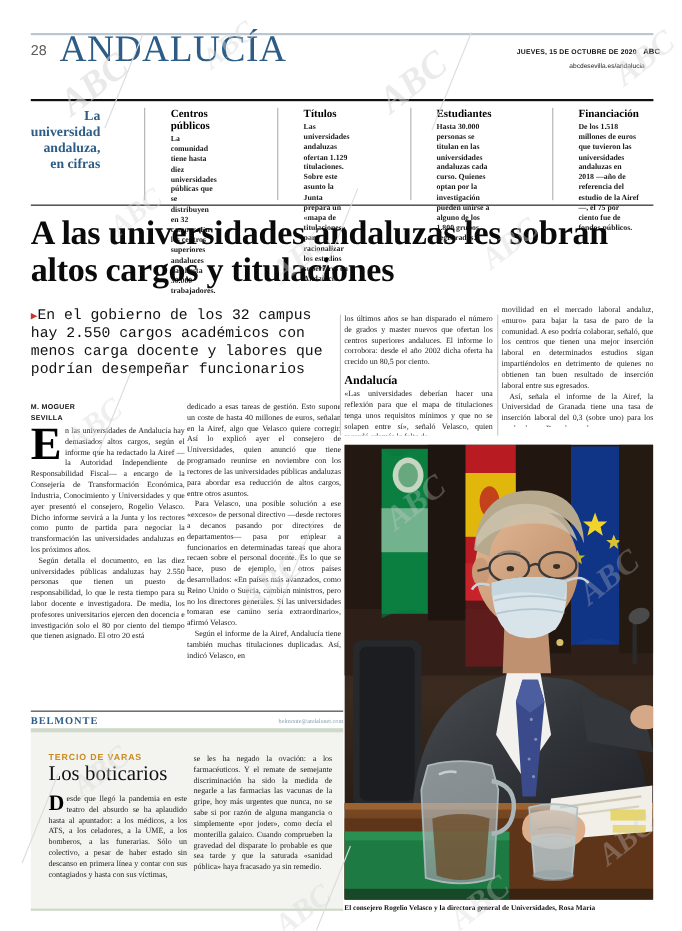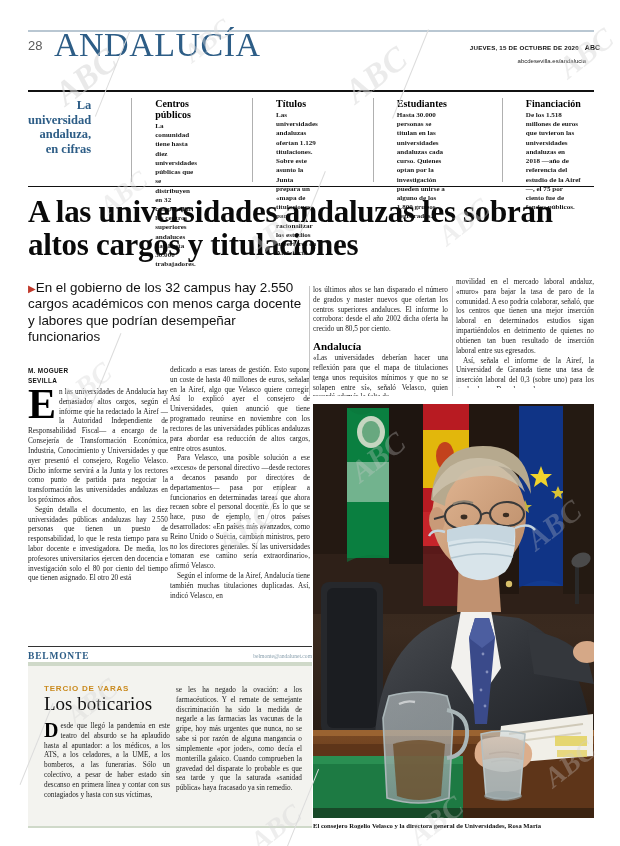--- a/index.html
+++ b/index.html
@@ -44,21 +44,21 @@
   .strip-h{font-family:"Liberation Serif",serif;font-weight:700;font-size:10px;
       line-height:1.1;margin-bottom:2px;color:#000;}
   .strip-b{font-family:"Liberation Serif",serif;font-size:7.1px;line-height:1.3;
       text-align:left;color:#1a1a1a;font-weight:600;}
 
   
   .headline{position:absolute;left:28px;top:196px;width:566px;
       font-family:"Liberation Serif",serif;font-weight:700;font-size:31px;
       line-height:1.06;letter-spacing:-0.3px;color:#0a0a0a;}
   .subhead{position:absolute;left:28px;top:280px;width:280px;
-      font-family:Liberation Sans, sans-serif;font-size:13.4px;line-height:1.22;
+      font-family:Liberation Mono, monospace;font-size:13.4px;line-height:1.22;
       color:#111;}
   .subhead .tri{color:#c0392b;font-size:10px;}
 
   
   .byline{position:absolute;left:28px;top:366px;width:140px;
       font-family:"Liberation Sans",sans-serif;font-weight:700;font-size:6.4px;
       line-height:1.5;letter-spacing:0.3px;color:#111;}
 
   
   .col{position:absolute;font-family:"Liberation Serif",serif;font-size:7.25px;

